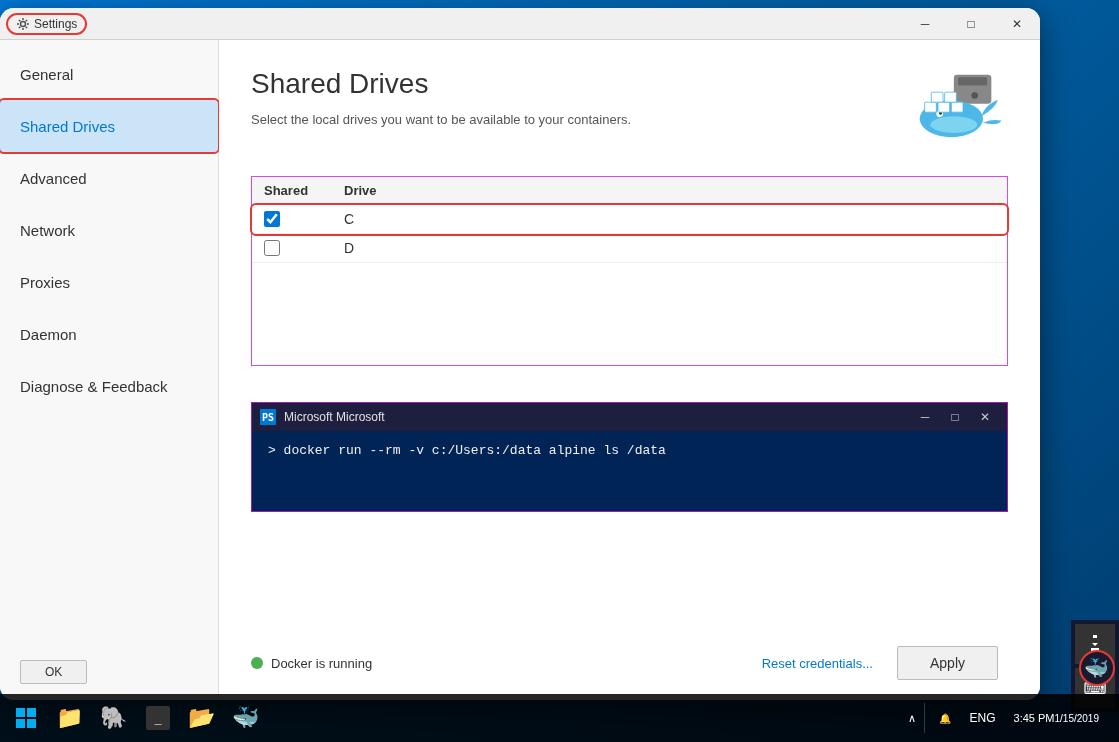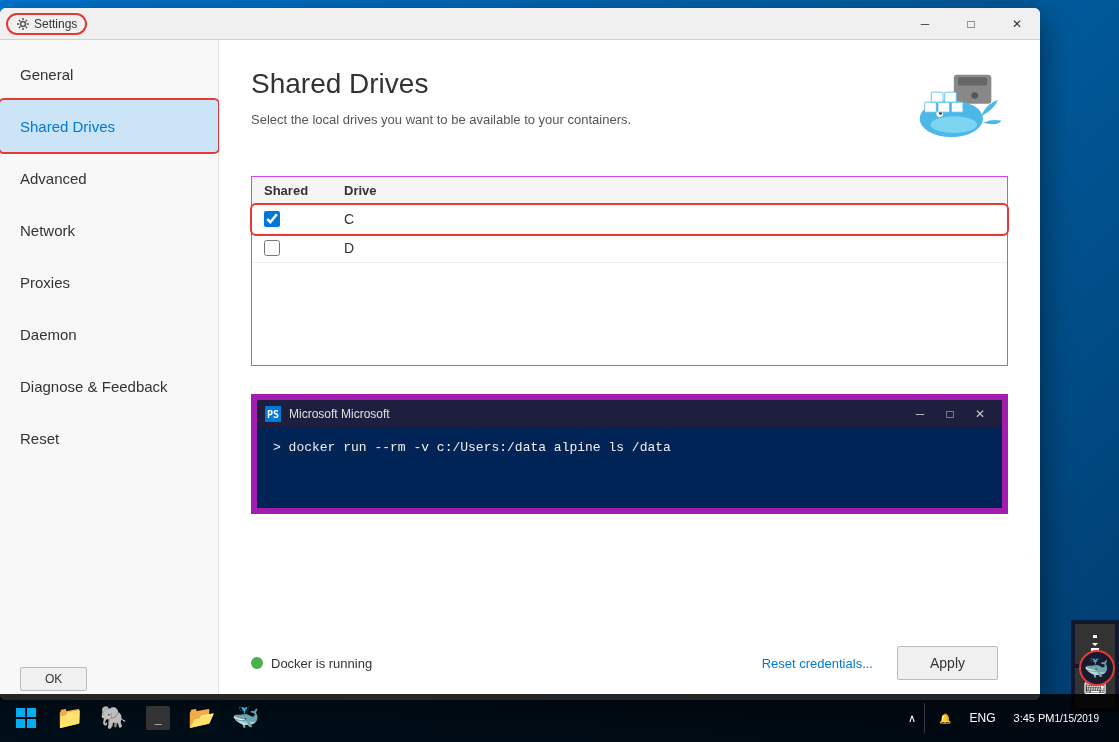--- a/index.html
+++ b/index.html
@@ -44,21 +44,21 @@
     }
 
     
     .settings-window {
       position: absolute;
       top: 8px;
       left: 0;
       width: 1040px;
       background: #ffffff;
       box-shadow: 0 8px 32px rgba(0,0,0,0.5);
-      border-radius: 6px;
+      border-radius: 14px;
       overflow: hidden;
       z-index: 50;
     }
 
     
     .title-bar {
       height: 32px;
       background: #f0f0f0;
       display: flex;
       align-items: center;
@@ -221,22 +221,22 @@
       color: #333;
     }
 
     .drive-row-c {
       outline: 2px solid #e53935;
       border-radius: 4px;
     }
 
     
     .powershell-window {
-      border: 6px solid #a21caf;
-      margin-top: 12px;
+      border: 1px solid #a21caf;
+      margin-top: 20px;
       background: #012456;
     }
 
     .powershell-titlebar {
       height: 28px;
       background: #1e1e3f;
       display: flex;
       align-items: center;
       padding: 0 8px;
       gap: 8px;
@@ -409,25 +409,22 @@
       </div>
       <div class="sidebar-item">
         <span>Proxies</span>
       </div>
       <div class="sidebar-item">
         <span>Daemon</span>
       </div>
       <div class="sidebar-item">
         <span>Diagnose &amp; Feedback</span>
       </div>
-      <div class="sidebar-item">
-        <span>Reset</span>
-      </div>
-
-      <div style="position:absolute; bottom:9px; left:20px;">
+
+      <div style="position:absolute; bottom:16px; left:20px;">
         <button class="ok-btn">OK</button>
       </div>
     </div>
 
     <div class="main-content">
       <div class="content-header">
         <div>
           <h1 class="content-title">Shared Drives</h1>
           <p class="content-description">Select the local drives you want to be available to your containers.</p>
         </div>

